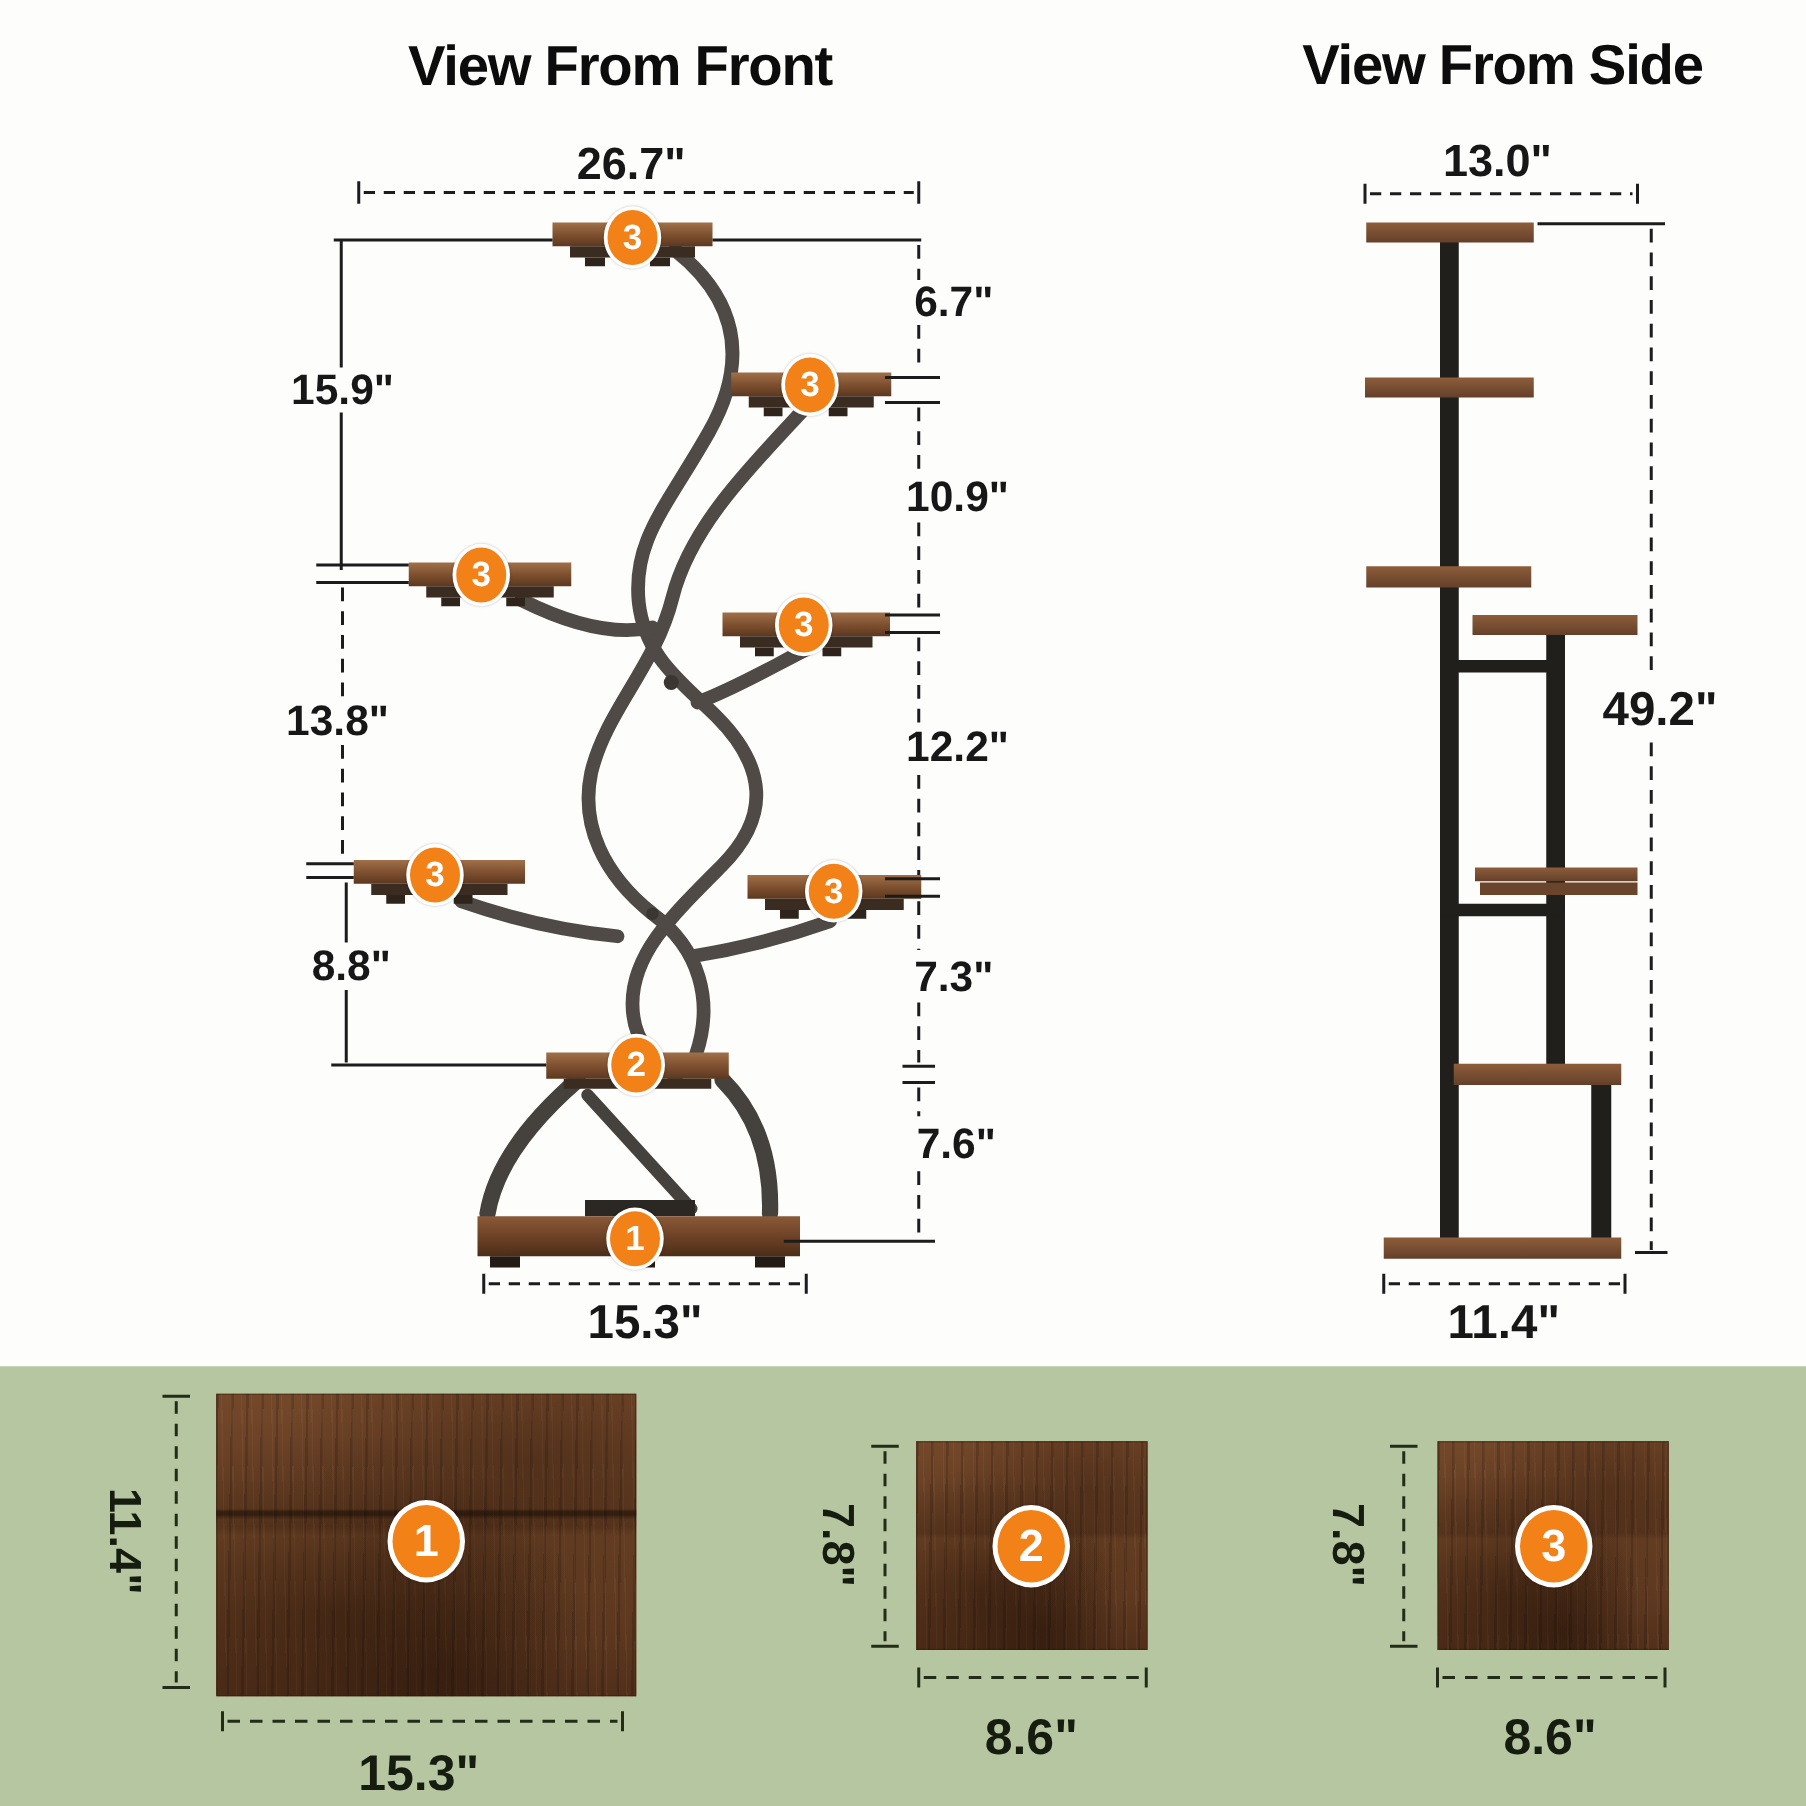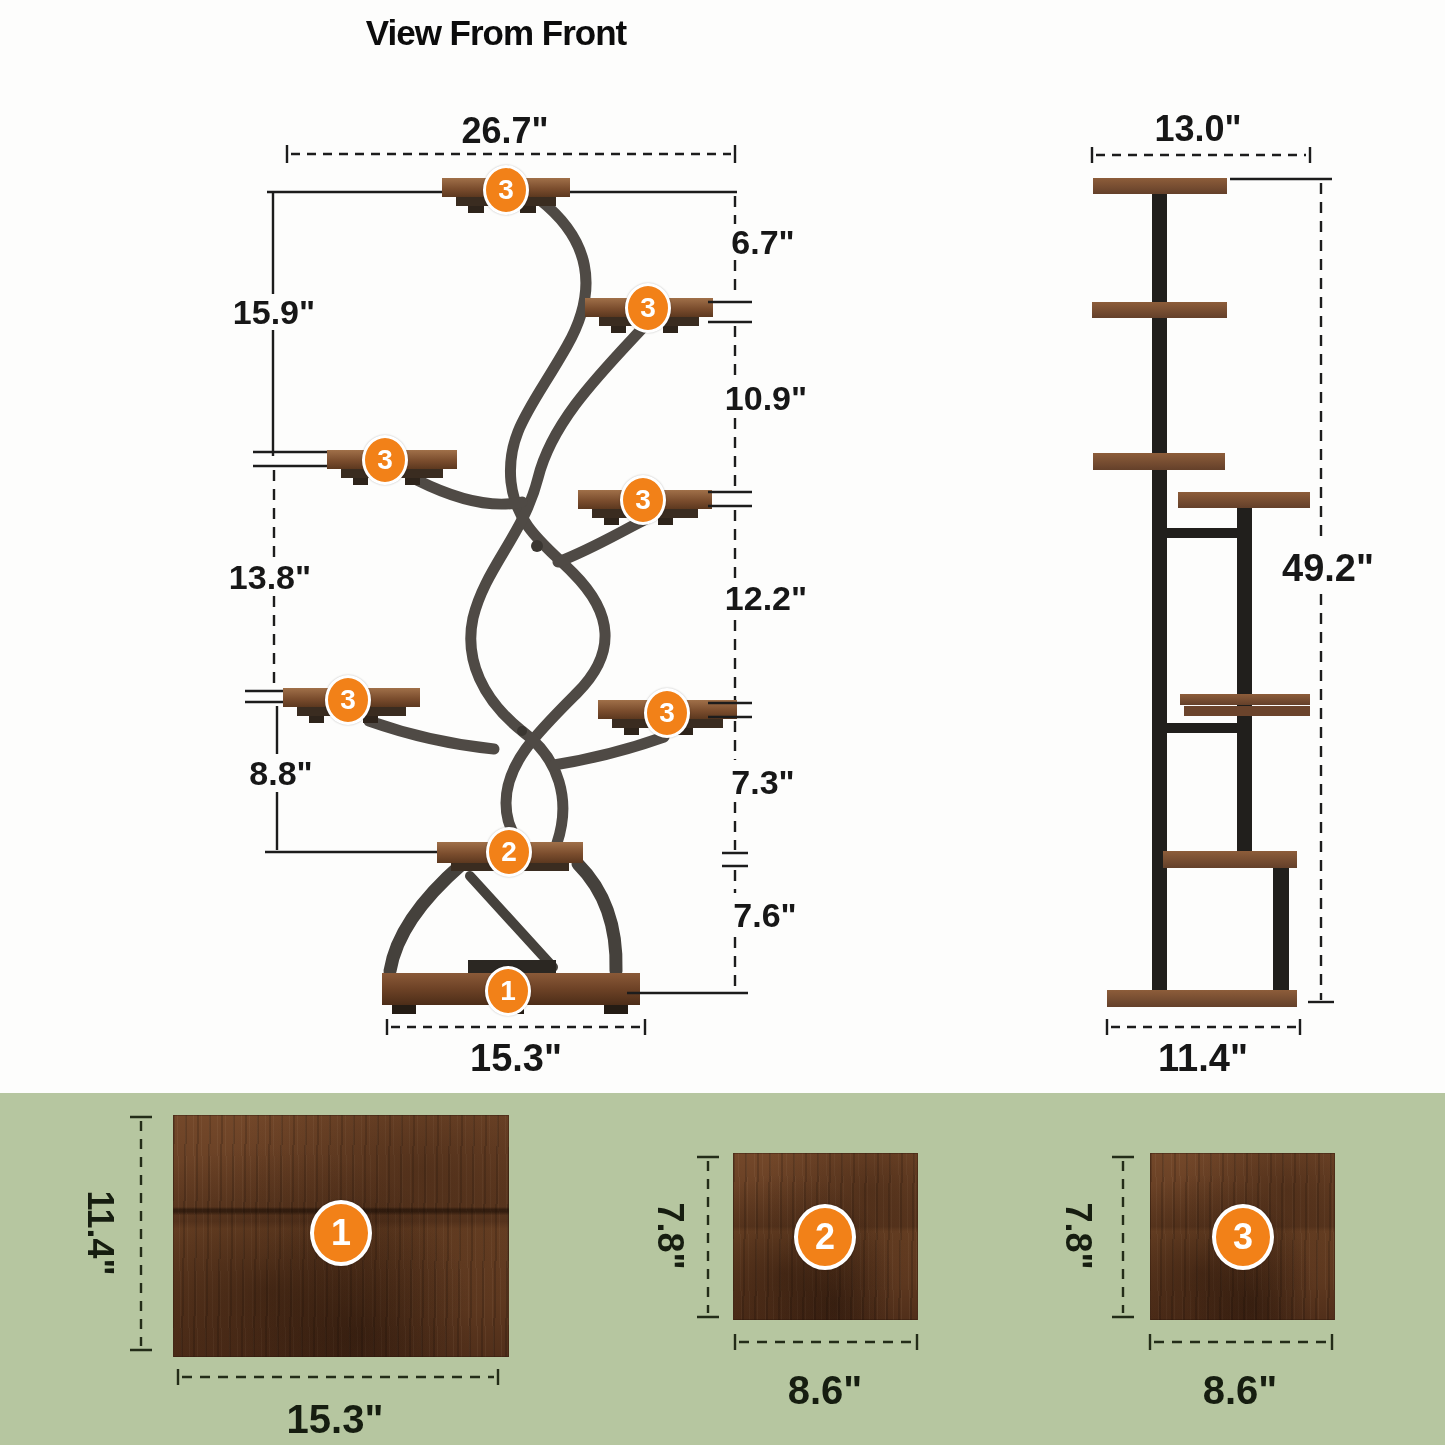--- a/index.html
+++ b/index.html
@@ -2,21 +2,21 @@
 <html><head>
 <meta charset="utf-8">
 <style>
   html,body{margin:0;padding:0;background:#e8e8e8;}
   #stage{
     position:relative;width:1445px;height:1445px;background:#fdfdfc;overflow:hidden;
     font-family:"Liberation Sans","DejaVu Sans",sans-serif;
   }
   .title{
     position:absolute;transform:translate(-50%,-50%);
-    font-size:35px;font-weight:800;letter-spacing:-1px;color:#0c0c0c;white-space:nowrap;
+    font-size:45px;font-weight:800;letter-spacing:-1px;color:#0c0c0c;white-space:nowrap;margin-top:20px;
   }
   .dim{
     position:absolute;transform:translate(-50%,-50%);
     font-weight:bold;color:#171717;white-space:nowrap;line-height:1;
   }
   .dim.s34{font-size:34px;}
   .dim.s36{font-size:36px;}
   .dim.s38{font-size:38px;}
   .dim.s40{font-size:40px;}
   .dim.rot{transform:translate(-50%,-50%) rotate(90deg);}
@@ -232,20 +232,21 @@
       <path d="M739,1342 H913" stroke-dasharray="10 8"></path>
 
       <path d="M1112,1157 H1134 M1112,1317 H1134"></path>
       <path d="M1123,1161 V1313" stroke-dasharray="10 8"></path>
       <path d="M1150,1334 V1350 M1332,1334 V1350"></path>
       <path d="M1154,1342 H1328" stroke-dasharray="10 8"></path>
     </g>
   </svg>
 
   <div class="title lbl" style="left:496px;top:33px;">View From Front</div>
+  <div class="title lbl" style="left:1202px;top:32px;">View From Side</div>
 
   <div class="dim s36 lbl" style="left:505px;top:131px;">26.7"</div>
   <div class="dim s34 lbl" style="left:274px;top:312px;">15.9"</div>
   <div class="dim s34 lbl" style="left:763px;top:242px;">6.7"</div>
   <div class="dim s34 lbl" style="left:766px;top:398px;">10.9"</div>
   <div class="dim s34 lbl" style="left:270px;top:577px;">13.8"</div>
   <div class="dim s34 lbl" style="left:766px;top:598px;">12.2"</div>
   <div class="dim s34 lbl" style="left:281px;top:773px;">8.8"</div>
   <div class="dim s34 lbl" style="left:763px;top:782px;">7.3"</div>
   <div class="dim s34 lbl" style="left:765px;top:915px;">7.6"</div>

